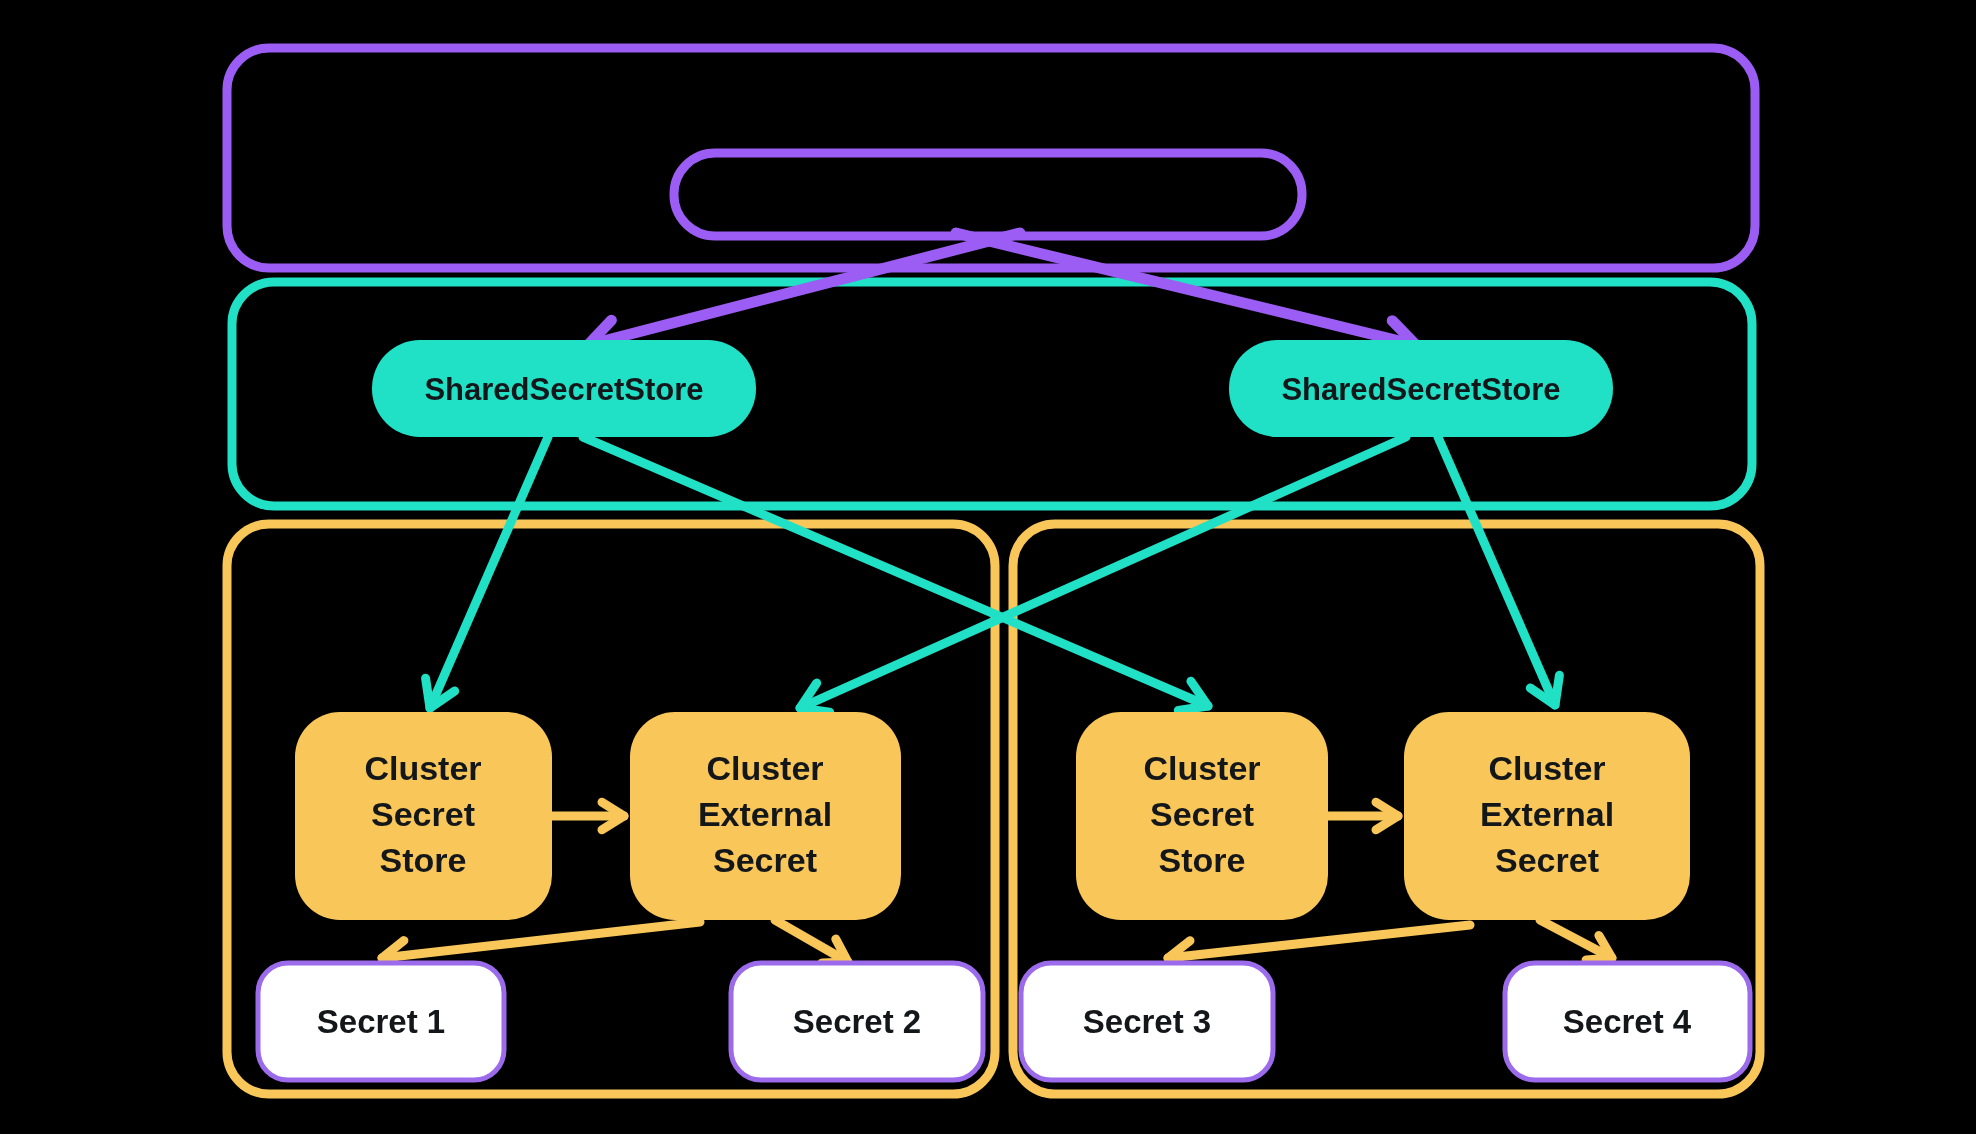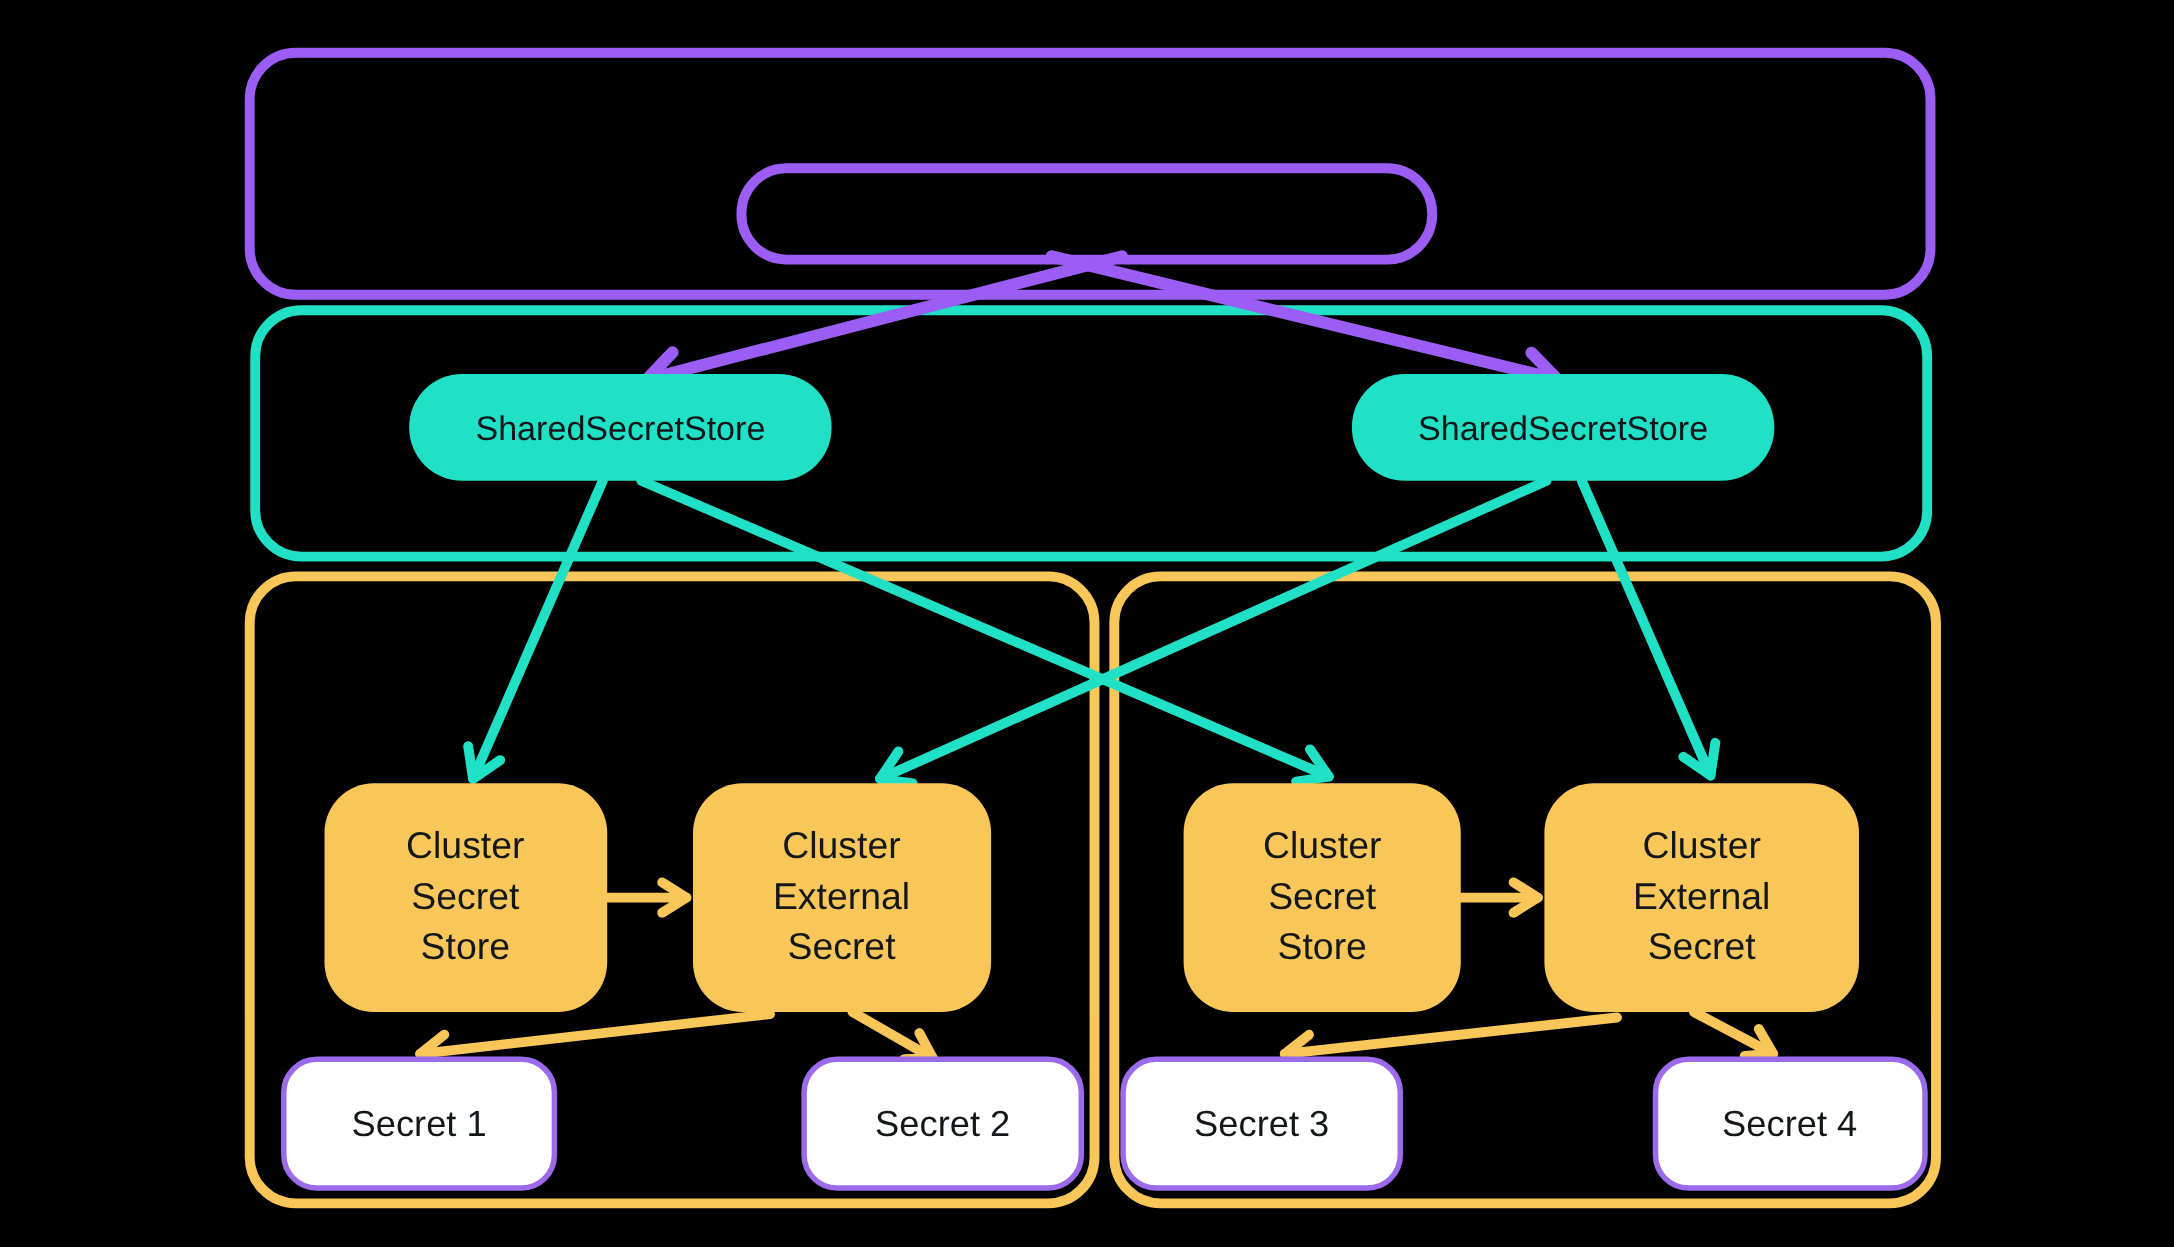--- a/index.html
+++ b/index.html
@@ -1,17 +1,17 @@
 <!DOCTYPE html>
 <html style="--color-background: #000000; --color-purple: #9C5DF4; --color-teal: #20E0C6; --color-yellow: #F9C659; --color-secret_border: #9B6BEC; --color-white: #FFFFFF; --color-text_dark: #13171A;"><head>
 <meta charset="utf-8">
 <style>
   html,body{margin:0;padding:0;background:#000;}
   body{font-family:"Liberation Sans", sans-serif;}
-  .stage{width:1976px;height:1134px;position:relative;background:var(--color-background,#000);overflow:hidden;}
+  .stage{width:1976px;height:1134px;position:relative;background:var(--color-background,#000);overflow:hidden;font-weight:bold;}
   svg{display:block;}
   .frame{fill:none;stroke-width:9;}
   .frame.purple{stroke:var(--color-purple);}
   .frame.teal{stroke:var(--color-teal);}
   .frame.yellow{stroke:var(--color-yellow);}
   .node-teal{fill:var(--color-teal);stroke:none;}
   .node-yellow{fill:var(--color-yellow);stroke:none;}
   .node-secret{fill:var(--color-white);stroke:var(--color-secret_border);stroke-width:5;}
   .lbl{fill:var(--color-text_dark);text-anchor:middle;}
   .lbl-sss{font-size:31px;}

